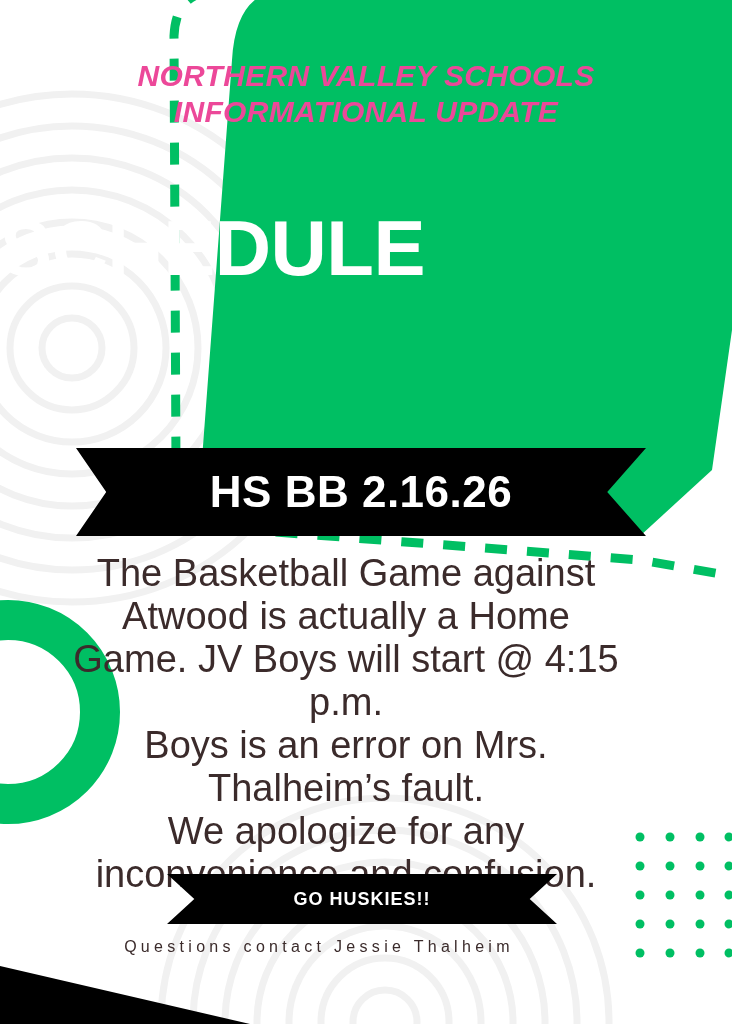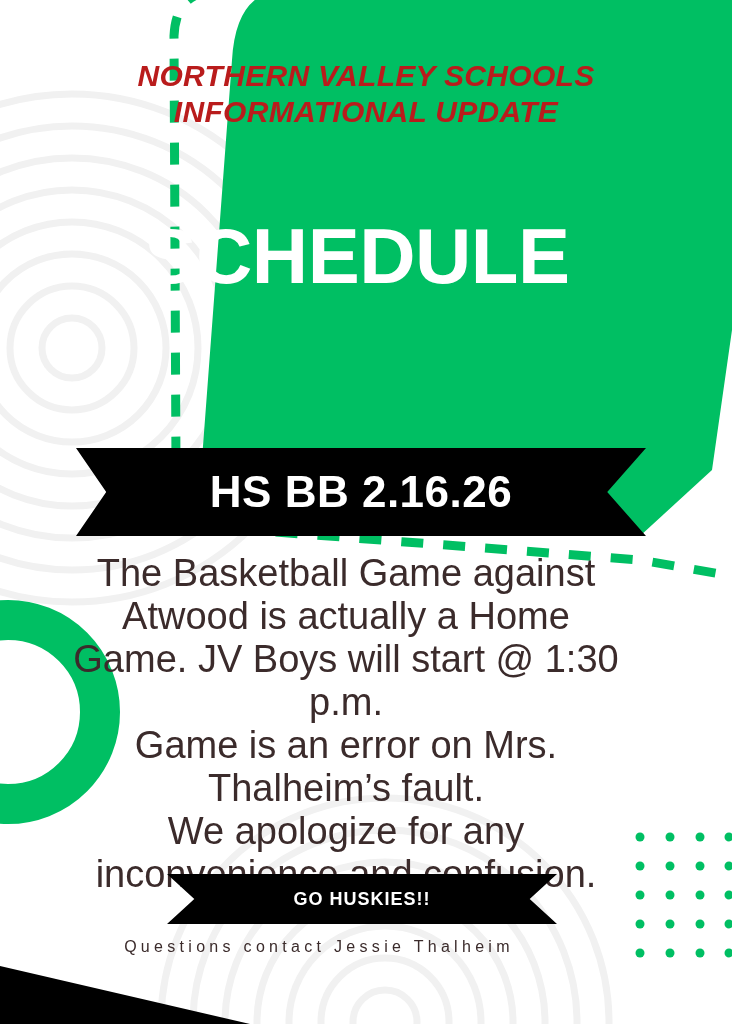--- a/index.html
+++ b/index.html
@@ -32,31 +32,31 @@
     z-index: 5;
   }
   .header-line {
     display: block;
     font-family: "Liberation Sans", sans-serif;
     font-weight: 700;
     font-style: italic;
     font-size: 30px;
     letter-spacing: 0.3px;
     line-height: 36px;
-    color: #b91c1c;
+    color: #ec4899;
     white-space: nowrap;
   }
 
   
   .hero-block {
     position: absolute;
     left: 0;
-    top: 220px;
+    top: 212px;
     width: 714px;
-    text-align: center;
+    text-align: left;
     z-index: 5;
   }
   .hero-line {
     display: block;
     font-family: "Liberation Sans", sans-serif;
     font-weight: 700;
     font-size: 78px;
     line-height: 73px;
     letter-spacing: -0.5px;
     color: #ffffff;
@@ -215,23 +215,23 @@
     <span class="hero-line">SCHEDULE</span>
   </div>
 
   <div class="ribbon ribbon-main">
     <span class="ribbon-main-label">HS BB 2.16.26</span>
   </div>
 
   <div class="body-block">
     <span class="body-line">The Basketball Game against</span>
     <span class="body-line">Atwood is actually a Home</span>
-    <span class="body-line">Game. JV Boys will start @ 1:30</span>
+    <span class="body-line">Game. JV Boys will start @ 4:15</span>
     <span class="body-line">p.m.</span>
-    <span class="body-line">Game is an error on Mrs.</span>
+    <span class="body-line">Boys is an error on Mrs.</span>
     <span class="body-line">Thalheim’s fault.</span>
     <span class="body-line">We apologize for any</span>
     <span class="body-line">inconvenience and confusion.</span>
   </div>
 
   <div class="ribbon ribbon-sub">
     <span class="ribbon-sub-label">GO HUSKIES!!</span>
   </div>
 
   <div class="contact-line">Questions contact Jessie Thalheim</div>

